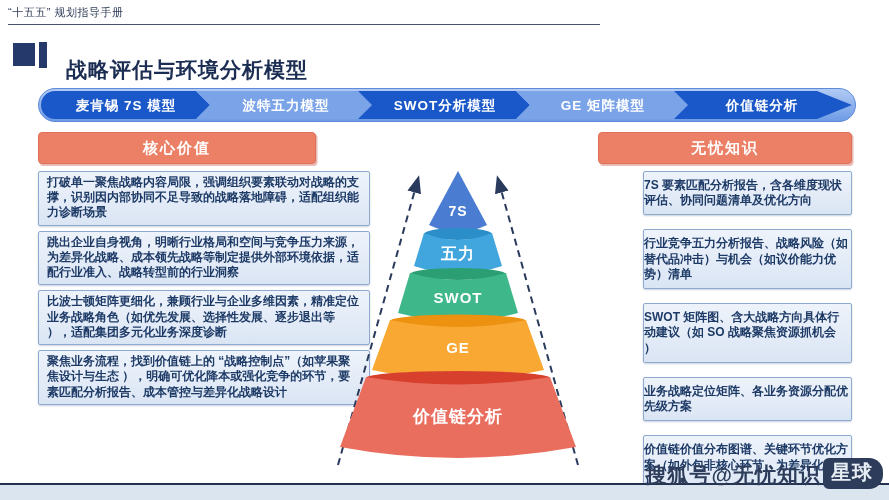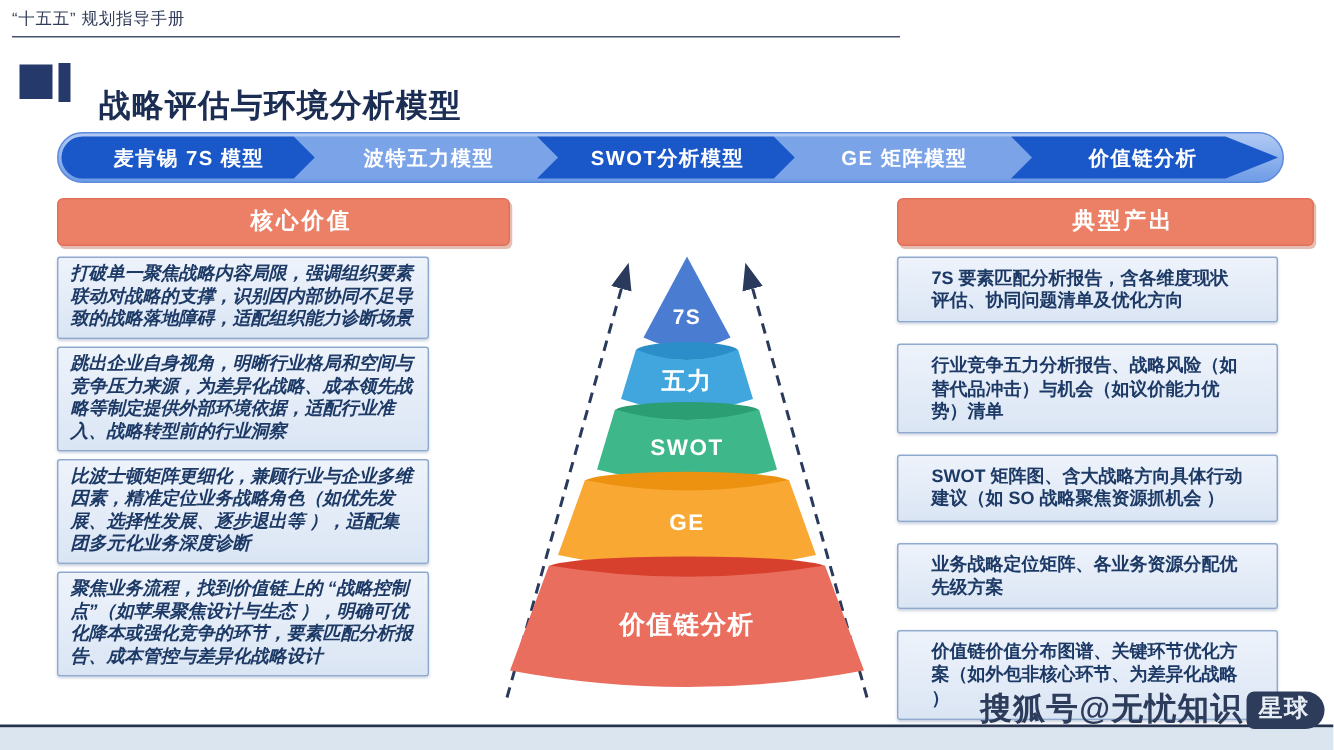--- a/index.html
+++ b/index.html
@@ -16,47 +16,47 @@
   .sq1{left:13px;top:43px;width:22px;height:23px;background:#26396b;}
   .sq2{left:39px;top:42px;width:8px;height:26px;background:#26396b;}
   .page-title{left:66px;top:56px;font-size:21px;font-weight:bold;color:#1b2d52;letter-spacing:1px;}
   
   .tabs-svg{left:38px;top:88px;}
   .tab-label{font-size:13.5px;font-weight:bold;fill:#ffffff;letter-spacing:1px;}
   
   .col-header{
     height:30px;background:#ec8066;border:1px solid #e0705a;border-radius:4px;
     color:#fff;font-weight:bold;font-size:15px;line-height:29px;text-align:center;
-    letter-spacing:2px;box-shadow:1.5px 2px 0 rgba(190,90,64,.4);padding-left:24px;
+    letter-spacing:2px;box-shadow:1.5px 2px 0 rgba(190,90,64,.4);
   }
   .col-header.left{left:38px;top:132px;width:276px;}
   .col-header.right{left:598px;top:132px;width:252px;}
   
   .col{display:flex;flex-direction:column;}
-  .col.left{left:38px;top:171px;width:248px;gap:5px;font-style:italic;}
+  .col.left{left:38px;top:171px;width:332px;gap:5px;}
   .col.right{left:598px;top:171px;width:254px;gap:14px;}
   .info-box{
     background:linear-gradient(180deg,#eef3fb 0%,#dae5f4 100%);
     border:1px solid #8fa9cf;border-radius:2px;
     color:#1d3a66;font-size:12px;line-height:1.27;font-weight:600;
     box-shadow:0 1px 2px rgba(60,90,140,.28);
   }
   .col.left .info-box{padding:3px 8px 4px;}
-  .col.right .info-box{padding:6px 22px;}
+  .col.right .info-box{padding:6px 0;margin-left:45px;}
   
   .center-svg{left:330px;top:163px;}
   .pyr-label{fill:#ffffff;font-weight:bold;text-anchor:middle;letter-spacing:1px;}
   
   .bottom-rule{left:0;top:483px;width:889px;height:2px;background:#25324e;}
   .bottom-band{left:0;top:485px;width:889px;height:15px;background:#dbe5f0;}
   
   .watermark{right:6px;top:458px;display:flex;align-items:flex-end;z-index:5;
     font-weight:700;font-size:21px;color:#2c3c5a;letter-spacing:1px;}
   .wm-badge{background:#2c3c5a;color:#e8eef5;border-radius:6px 14px 14px 6px;
-    padding:1px 10px 3px 8px;margin-left:2px;font-size:16px;}
+    padding:1px 10px 3px 8px;margin-left:2px;font-size:20px;}
 </style>
 </head>
 <body>
 
 <div class="abs eyebrow">“十五五” 规划指导手册</div>
 <div class="abs top-rule"></div>
 
 <div class="abs sq1"></div>
 <div class="abs sq2"></div>
 <div class="abs page-title">战略评估与环境分析模型</div>
@@ -75,21 +75,21 @@
   <path d="M478,3 L636,3 L650,17 L636,31 L478,31 L492,17 Z" fill="#7aa3e8"></path>
   <path d="M636,3 L779,3 L814,17 L779,31 L636,31 L650,17 Z" fill="#1a57c8"></path>
   <text class="tab-label" x="88" y="22" text-anchor="middle">麦肯锡 7S 模型</text>
   <text class="tab-label" x="248" y="22" text-anchor="middle">波特五力模型</text>
   <text class="tab-label" x="407" y="22" text-anchor="middle">SWOT分析模型</text>
   <text class="tab-label" x="565" y="22" text-anchor="middle">GE 矩阵模型</text>
   <text class="tab-label" x="724" y="22" text-anchor="middle">价值链分析</text>
 </svg>
 
 <div class="abs col-header left">核心价值</div>
-<div class="abs col-header right">典型产出</div>
+<div class="abs col-header right">无忧知识</div>
 
 <div class="abs col left">
   <div class="info-box">打破单一聚焦战略内容局限，强调组织要素联动对战略的支撑，识别因内部协同不足导致的战略落地障碍，适配组织能力诊断场景</div>
   <div class="info-box">跳出企业自身视角，明晰行业格局和空间与竞争压力来源，为差异化战略、成本领先战略等制定提供外部环境依据，适配行业准入、战略转型前的行业洞察</div>
   <div class="info-box">比波士顿矩阵更细化，兼顾行业与企业多维因素，精准定位业务战略角色（如优先发展、选择性发展、逐步退出等 ），适配集团多元化业务深度诊断</div>
   <div class="info-box">聚焦业务流程，找到价值链上的 “战略控制点”（如苹果聚焦设计与生态 ），明确可优化降本或强化竞争的环节，要素匹配分析报告、成本管控与差异化战略设计</div>
 </div>
 
 <div class="abs col right">
   <div class="info-box">7S 要素匹配分析报告，含各维度现状评估、协同问题清单及优化方向</div>

